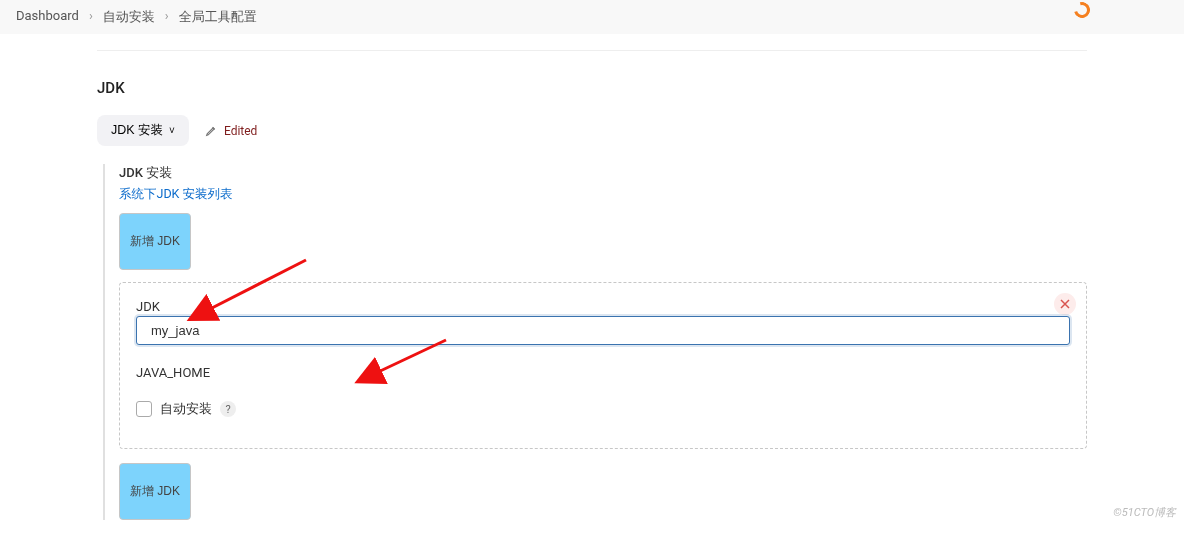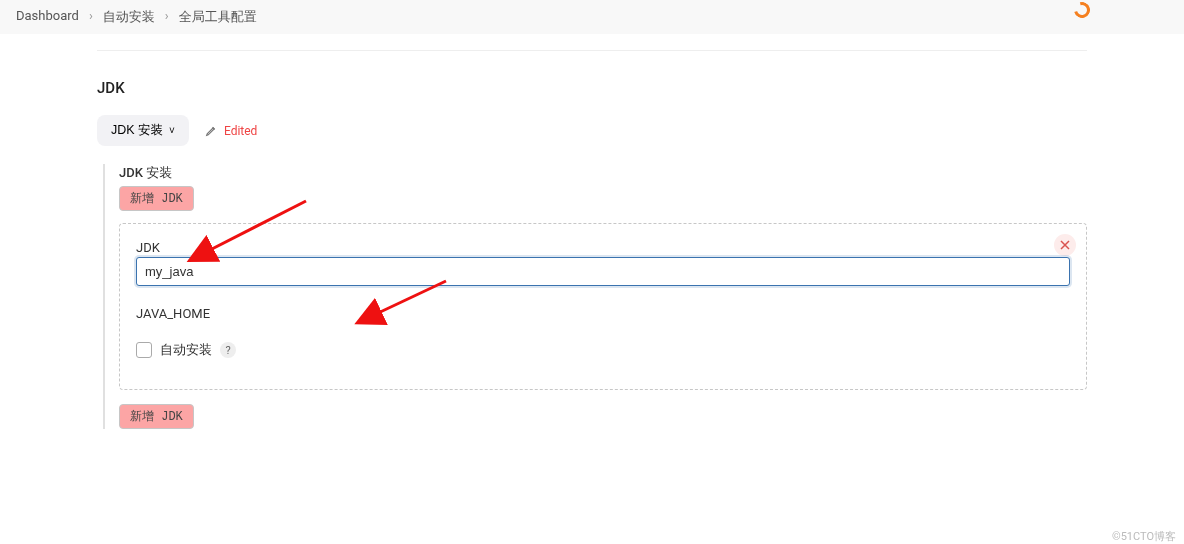--- a/index.html
+++ b/index.html
@@ -8,42 +8,42 @@
     .breadcrumb a { color: #555; text-decoration: none; }
     .breadcrumb .sep { color: #999; }
     .top-logo-clip { position:absolute; right: 20px; top: -2px; width: 90px; height:10px; display:flex; align-items:flex-end; }
     .logo-ring { width:16px; height:16px; border:3px solid #f58020; border-radius:50%; border-left-color:transparent; transform: rotate(30deg); margin-bottom:-10px;}
     .container { max-width: 990px; margin: 0 auto; padding: 0 0 40px 0; }
     h2.section-title { font-size: 15px; font-weight: 500; margin: 28px 0 18px 0; color: #222; }
     .divider-thin { border-top: 1px solid #eee; margin: 16px 0 0 0; }
     .toolbar-row { display:flex; align-items:center; gap: 16px; margin-bottom: 18px;}
     .pill-button { background: #f2f2f5; border: none; padding: 7px 14px; border-radius: 8px; font-size: 12.5px; display:flex; align-items:center; gap:6px; cursor:pointer; }
     .pill-button .chev { font-size:10px; }
-    .edited-row { display:flex; align-items:center; gap:6px; color:#ef4444; font-size:12px;}
+    .edited-row { display:flex; align-items:center; gap:6px; color:#7f1d1d; font-size:12px;}
     .block-indent { border-left: 2px solid #e0e0e0; padding-left: 14px; margin-left: 6px; }
     .block-label-strong { font-size: 13px; font-weight: 500; margin-bottom: 4px; }
     .block-sub { font-size: 12.5px; color: #0b6bcb; margin-bottom: 10px; }
-    .small-outline-btn { background: #fca5a5; border:1px solid #c6c6c6; color:#444; font-size:12px; padding: 3px 10px; border-radius:4px; cursor:pointer;font-family:Liberation Mono, monospace; }
+    .small-outline-btn { background: #7dd3fc; border:1px solid #c6c6c6; color:#444; font-size:12px; padding: 19px 10px; border-radius:4px; cursor:pointer; }
     .dashed-panel { border: 1px dashed #c7c7c7; border-radius: 4px; padding: 16px 16px 30px 16px; margin-top: 12px; position:relative; }
     .close-badge { position:absolute; right:10px; top:10px; width:22px; height:22px; border-radius:50%; background:#fdeceb; color:#d9534f; display:flex; align-items:center; justify-content:center; font-size:12px; cursor:pointer;}
     .field-label { font-size: 13px; margin-bottom: 2px; color:#333;}
     .field-sublabel { font-size: 12px; margin-bottom: 8px; color:#333;}
-    .text-input { width: 100%; padding: 6px 8px; border:1px solid #bbb; border-radius:3px; font-size:13px; color:#333; background:#fff; }
+    .text-input { width: 100%; padding: 6px 14px; border:1px solid #bbb; border-radius:3px; font-size:13px; color:#333; background:#fff; }
     .text-input.focused { border-color:#3b73af; box-shadow: 0 0 0 2px rgba(59,115,175,.18); }
     .field-group { margin-bottom: 20px; position: relative; }
     .checkbox-row { display:flex; align-items:center; gap:8px; }
     .checkbox-row .cb { width:16px; height:16px; border:1px solid #aaa; border-radius:3px; display:inline-block;}
     .checkbox-row .q { display:inline-flex; width:16px; height:16px; border-radius:50%; background:#eee; color:#666; font-size:11px; align-items:center; justify-content:center;}
     .after-panel-btn { margin-top: 14px;}
 
     
     .arrow { position:absolute; pointer-events:none; }
     .arrow svg { overflow: visible; }
 
-    .watermark { position:fixed; right:8px; bottom:0; color:#bbb; font-size:11px; }
+    .watermark { position:fixed; right:8px; bottom:24px; color:#bbb; font-size:11px; font-style:italic; }
   </style>
 </head>
 <body>
 
 <div class="top-logo-clip">
   <span class="logo-ring"></span>
 </div>
 
 <nav class="breadcrumb">
   <a href="#">Dashboard</a>
@@ -66,20 +66,21 @@
       <svg width="13" height="13" viewBox="0 0 24 24" fill="none" stroke="#777" stroke-width="2">
           <path d="M3 21l3-1 11-11-2-2L4 18l-1 3z"></path>
           <path d="M14 6l4 4"></path>
         </svg>
       <span>Edited</span>
     </div>
   </div>
 
   <div class="block-indent">
     <div class="block-label-strong">JDK 安装</div>
+    <div class="block-sub">系统下JDK 安装列表</div>
     <button class="small-outline-btn">新增 JDK</button>
 
     <div class="dashed-panel">
       <div class="close-badge">
         <svg width="10" height="10" viewBox="0 0 10 10">
             <path d="M1 1l8 8M9 1l-8 8" stroke="#d9534f" stroke-width="1.5"></path>
           </svg>
       </div>
 
       <div class="field-group" style="position:relative;">

